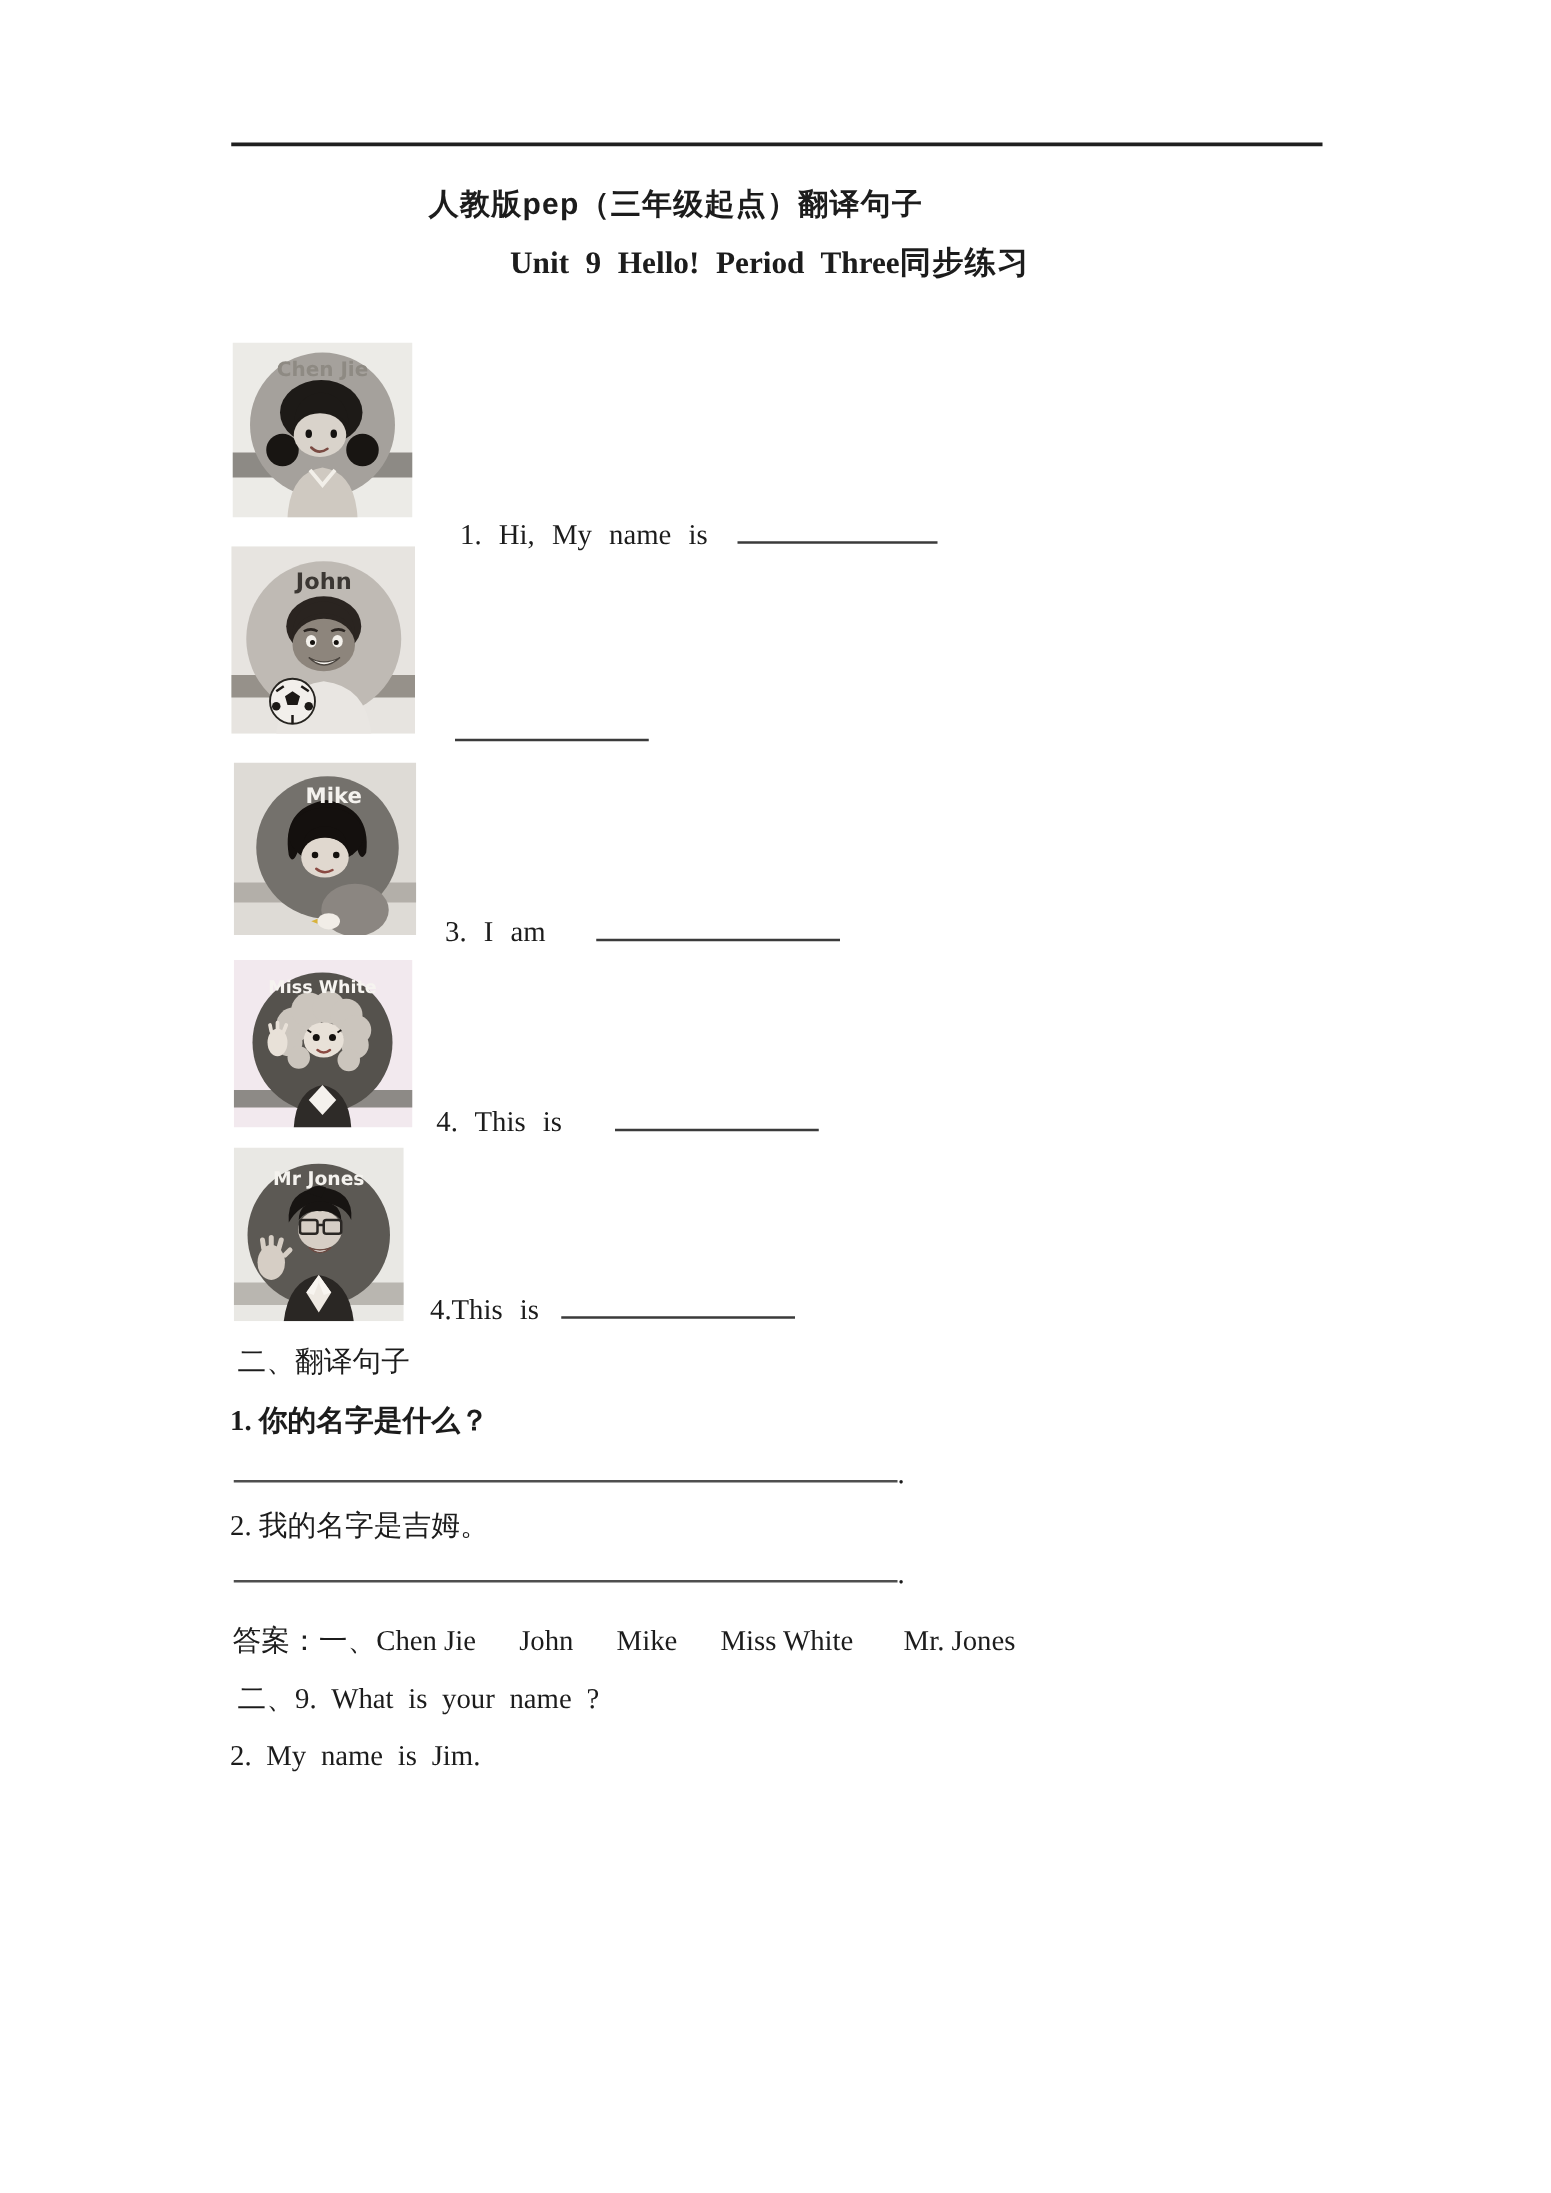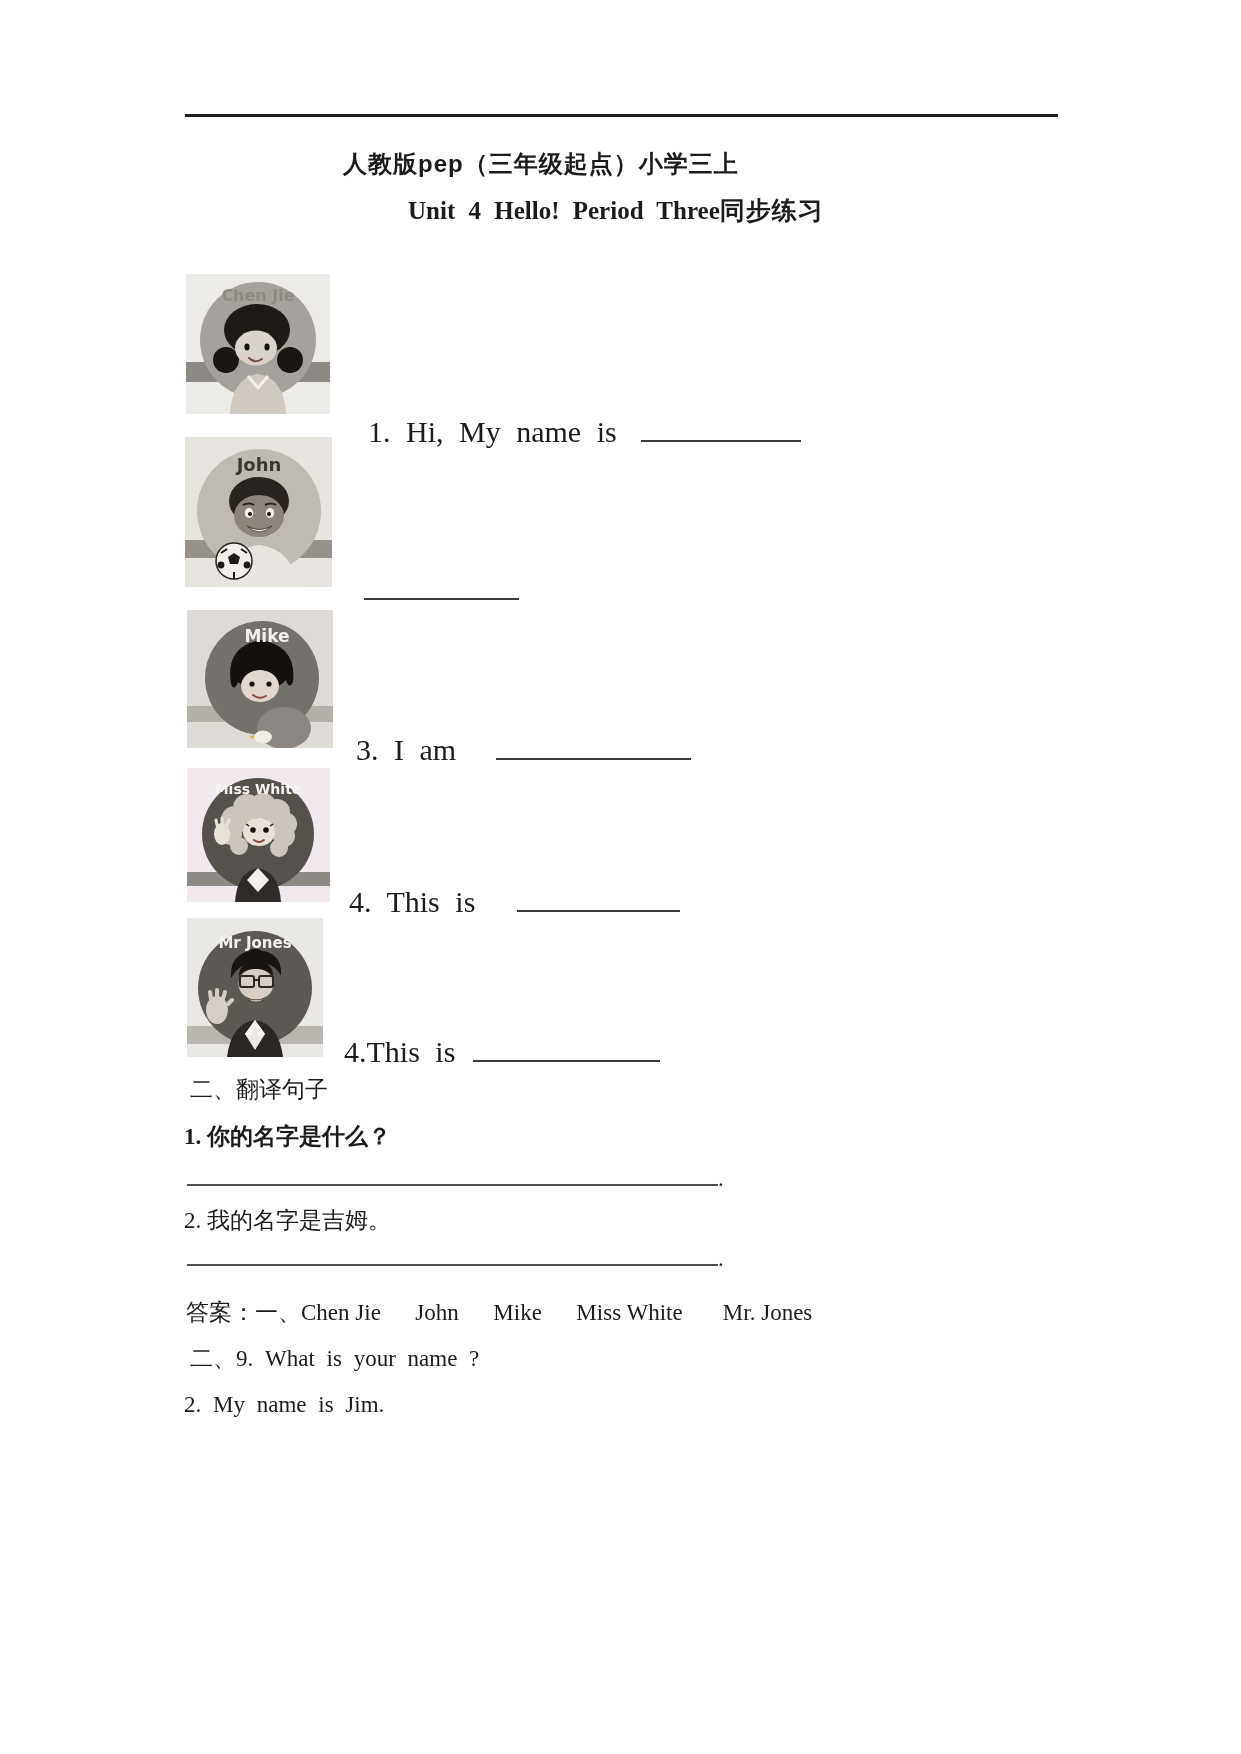--- a/index.html
+++ b/index.html
@@ -28,21 +28,21 @@
     font-size:25px;line-height:29px;font-weight:bold;
     white-space:nowrap;
   }
   .title2 .en{word-spacing:7px;}
   .title2 .zh{font-family:Liberation Sans, sans-serif;letter-spacing:1px;}
   .h-sec{font-size:23px;line-height:28px;}
   .body-line{font-size:23px;line-height:29px;white-space:nowrap;}
   .en-sp{word-spacing:8px;}
   .en-sp2{word-spacing:6px;}
   .pre{white-space:pre;}
-  .sentence{font-size:30px;line-height:29px;white-space:nowrap;}
+  .sentence{font-size:23px;line-height:29px;white-space:nowrap;}
   .blank{
     display:inline-block;height:1em;
     border-bottom:2px solid #3b3b3b;
     vertical-align:baseline;
   }
   .long-blank{
     display:inline-block;height:24px;
     border-bottom:2px solid #4f4f4f;
     vertical-align:baseline;
   }
@@ -53,23 +53,23 @@
     font-weight:bold;
   }
 </style>
 </head>
 <body>
 
 <div class="page">
 
   <div class="abs rule"></div>
 
-  <div class="abs title1">人教版pep（三年级起点）小学三上</div>
-
-  <div class="abs title2"><span class="en">Unit 4 Hello! Period Three</span><span class="zh">同步练习</span></div>
+  <div class="abs title1">人教版pep（三年级起点）翻译句子</div>
+
+  <div class="abs title2"><span class="en">Unit 9 Hello! Period Three</span><span class="zh">同步练习</span></div>
 
 
   <div class="abs portrait" style="left:186px;top:274px;">
     <svg width="144" height="140" viewBox="0 0 144 140">
       <rect x="0" y="0" width="144" height="140" fill="#ecebe7"></rect>
       <rect x="0" y="88" width="144" height="20" fill="#8d8a85"></rect>
       <circle cx="72" cy="66" r="58" fill="#a5a19c"></circle>
       <circle cx="40" cy="86" r="13" fill="#181512"></circle>
       <circle cx="104" cy="86" r="13" fill="#181512"></circle>
       <ellipse cx="71" cy="56" rx="33" ry="26" fill="#1d1a17"></ellipse>

